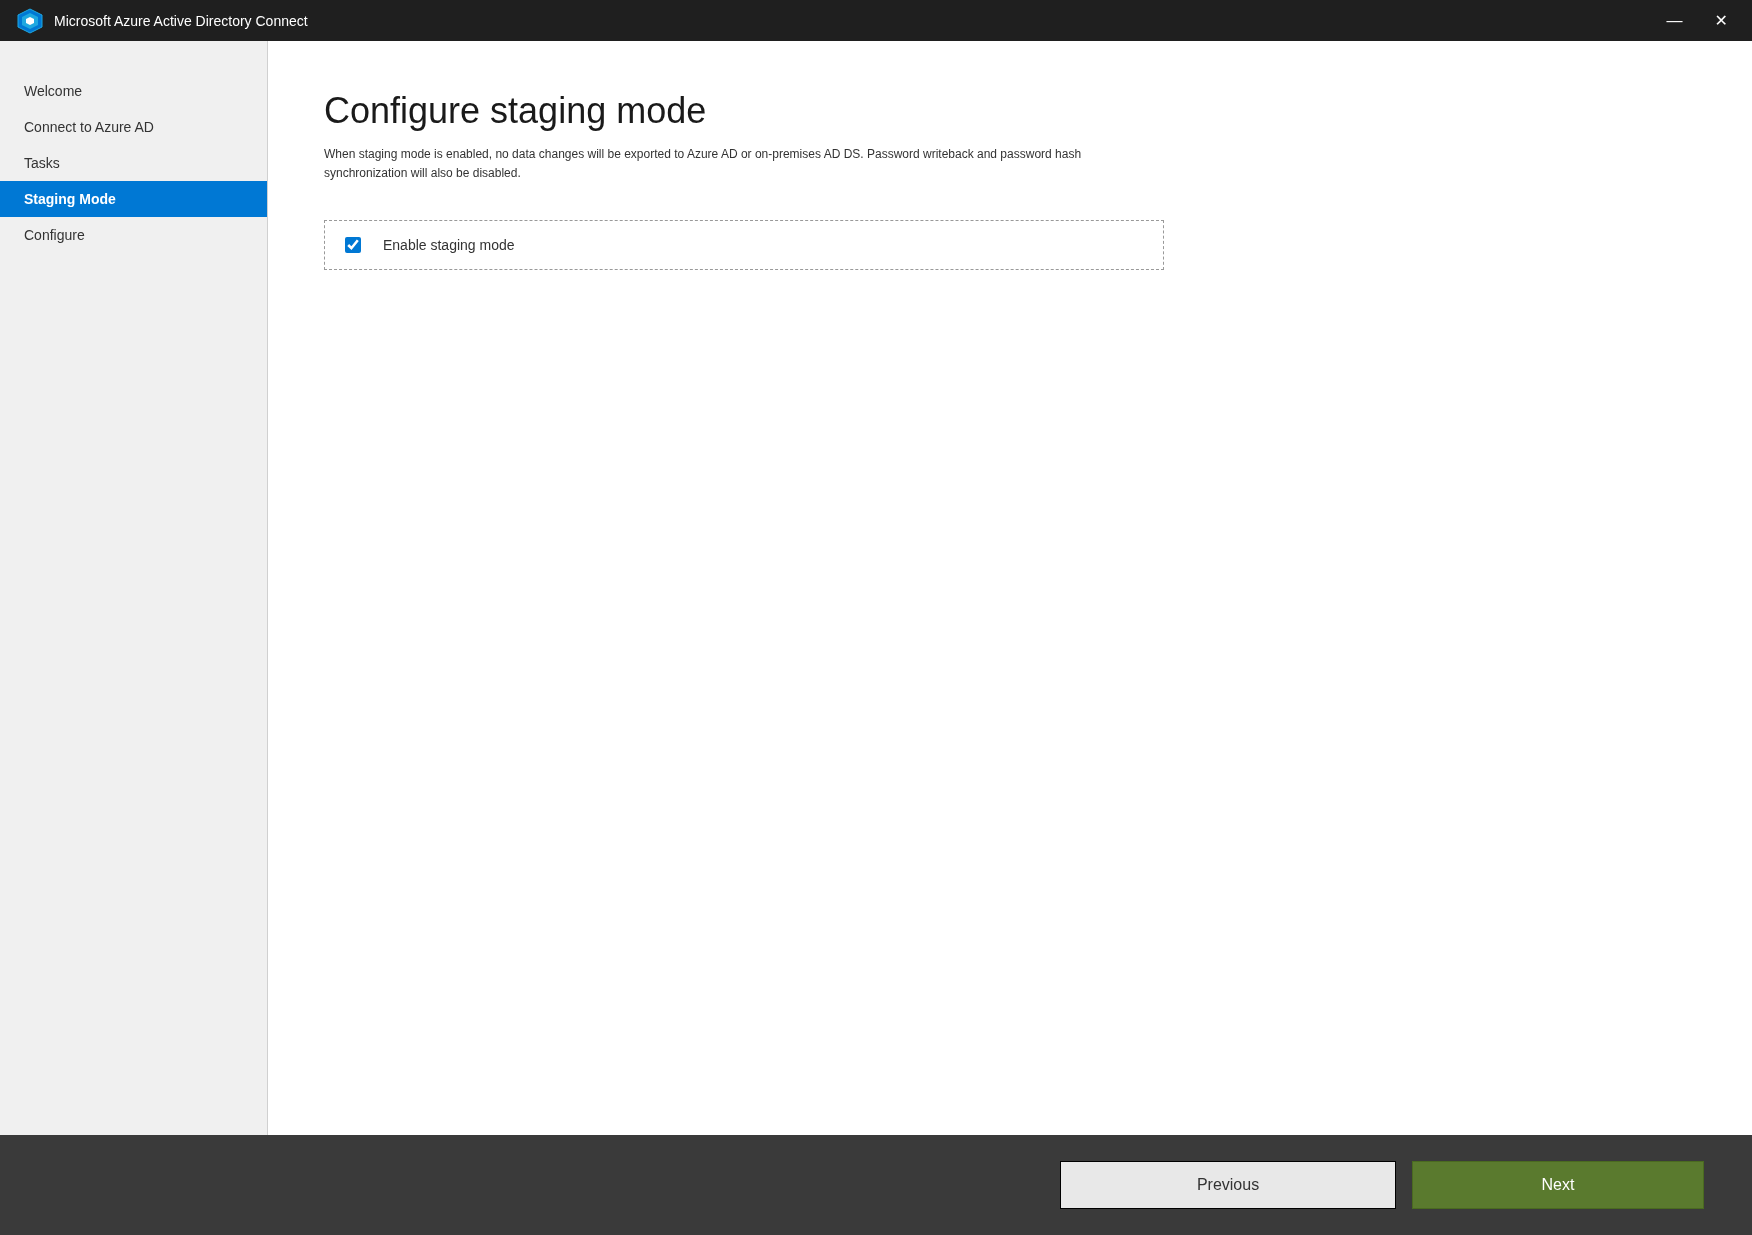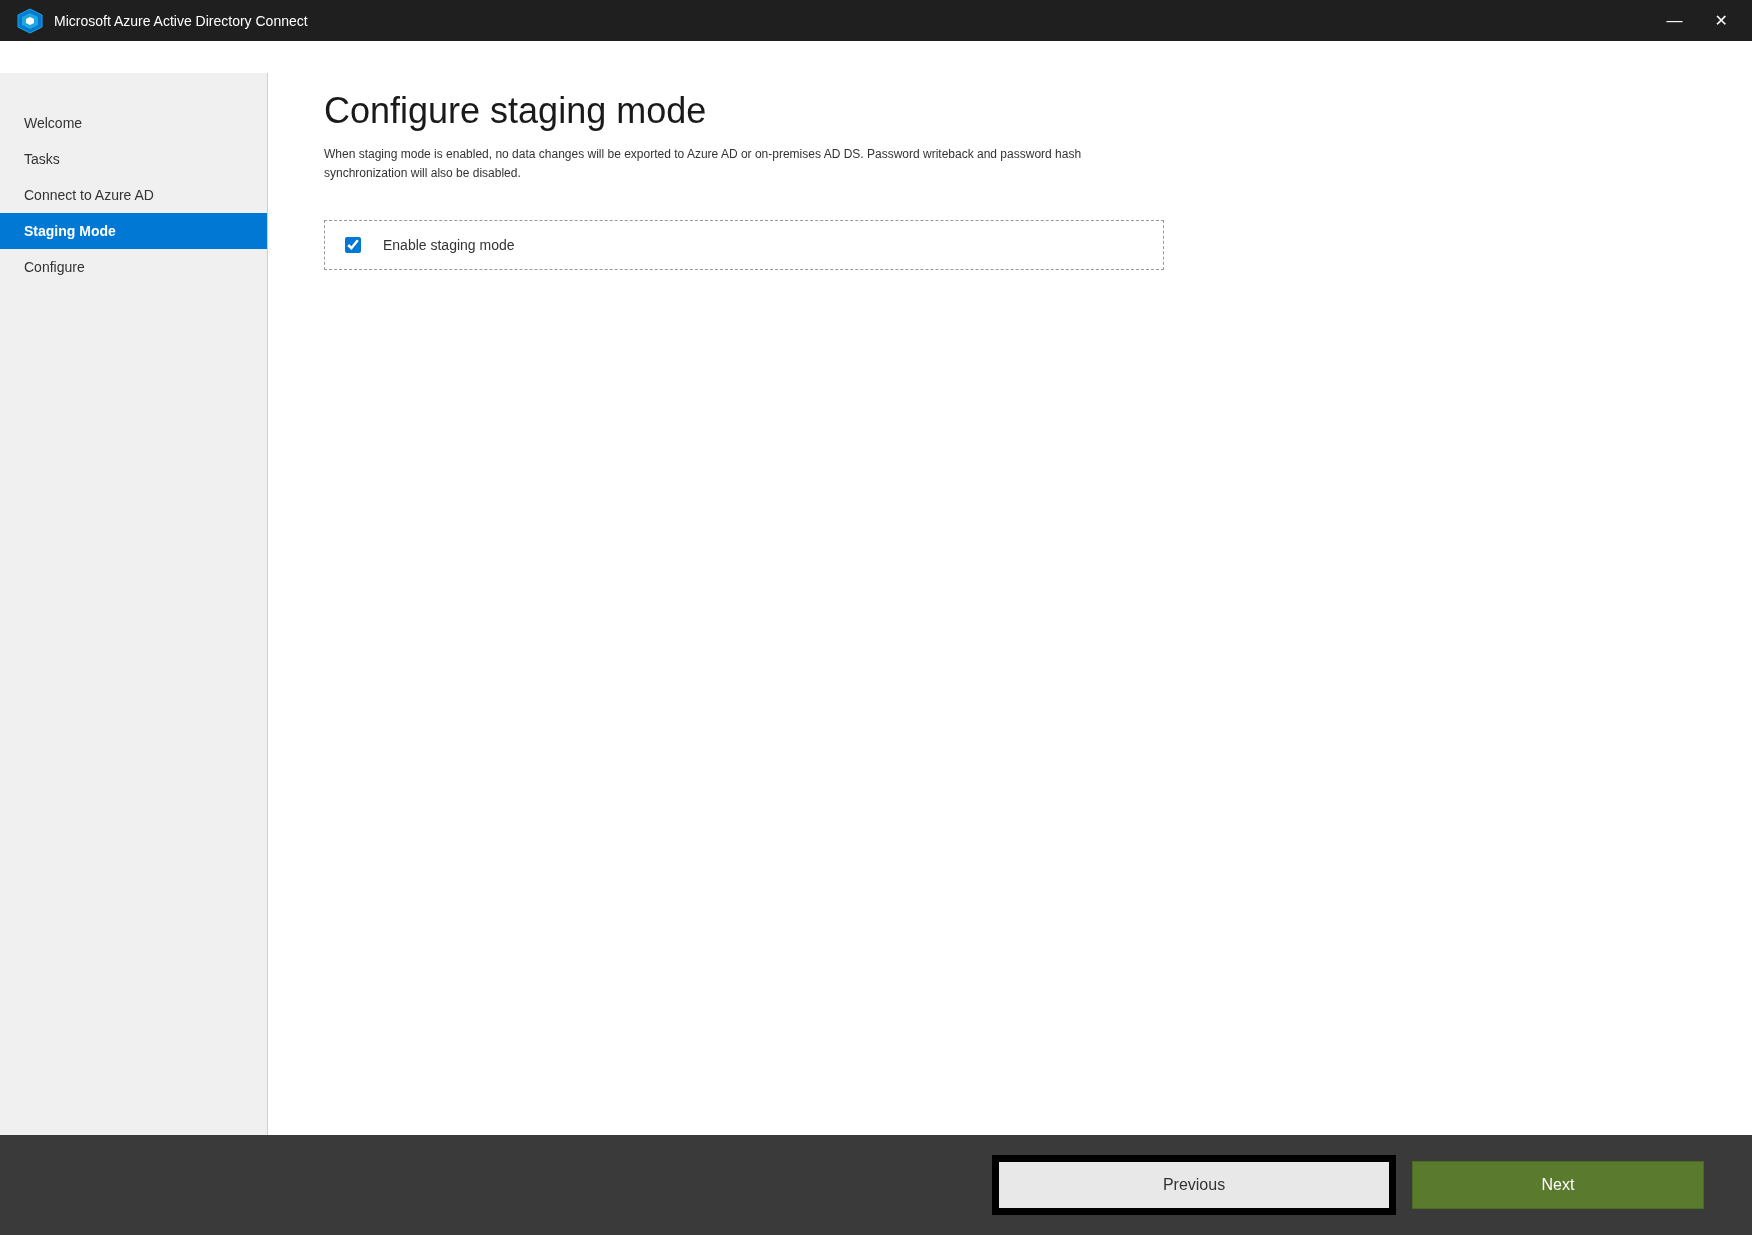--- a/index.html
+++ b/index.html
@@ -69,21 +69,20 @@
       background: #ffffff;
     }
 
     
     .sidebar {
       width: 268px;
       background: #f0f0f0;
       border-right: 1px solid #d0d0d0;
       padding-top: 32px;
       flex-shrink: 0;
-      margin-top: 32px;
     }
 
     .sidebar-item {
       padding: 10px 24px;
       font-size: 14px;
       color: #333333;
       cursor: pointer;
     }
 
     .sidebar-item.active {
@@ -153,25 +152,25 @@
       display: flex;
       align-items: center;
       justify-content: flex-end;
       padding: 0 48px;
       gap: 16px;
       flex-shrink: 0;
     }
 
     .btn-previous {
       background: #e8e8e8;
-      border: 7px solid #000000;
+      border: 1px solid #000000;
       color: #333333;
       font-size: 16px;
       padding: 14px 0;
-      width: 404px;
+      width: 336px;
       cursor: pointer;
       font-family: 'Segoe UI', Arial, sans-serif;
       font-weight: 400;
     }
 
     .btn-next {
       background: #5a7a2e;
       border: 1px solid #4a6a20;
       color: #ffffff;
       font-size: 16px;
@@ -200,24 +199,24 @@
   </div>
 </div>
 
 <div class="main-window">
 
   <div class="sidebar">
     <div class="sidebar-item">
       <span>Welcome</span>
     </div>
     <div class="sidebar-item">
+      <span>Connect to Azure AD</span>
+    </div>
+    <div class="sidebar-item">
       <span>Tasks</span>
-    </div>
-    <div class="sidebar-item">
-      <span>Connect to Azure AD</span>
     </div>
     <div class="sidebar-item active">
       <span>Staging Mode</span>
     </div>
     <div class="sidebar-item">
       <span>Configure</span>
     </div>
   </div>
 
   <div class="content-area">

